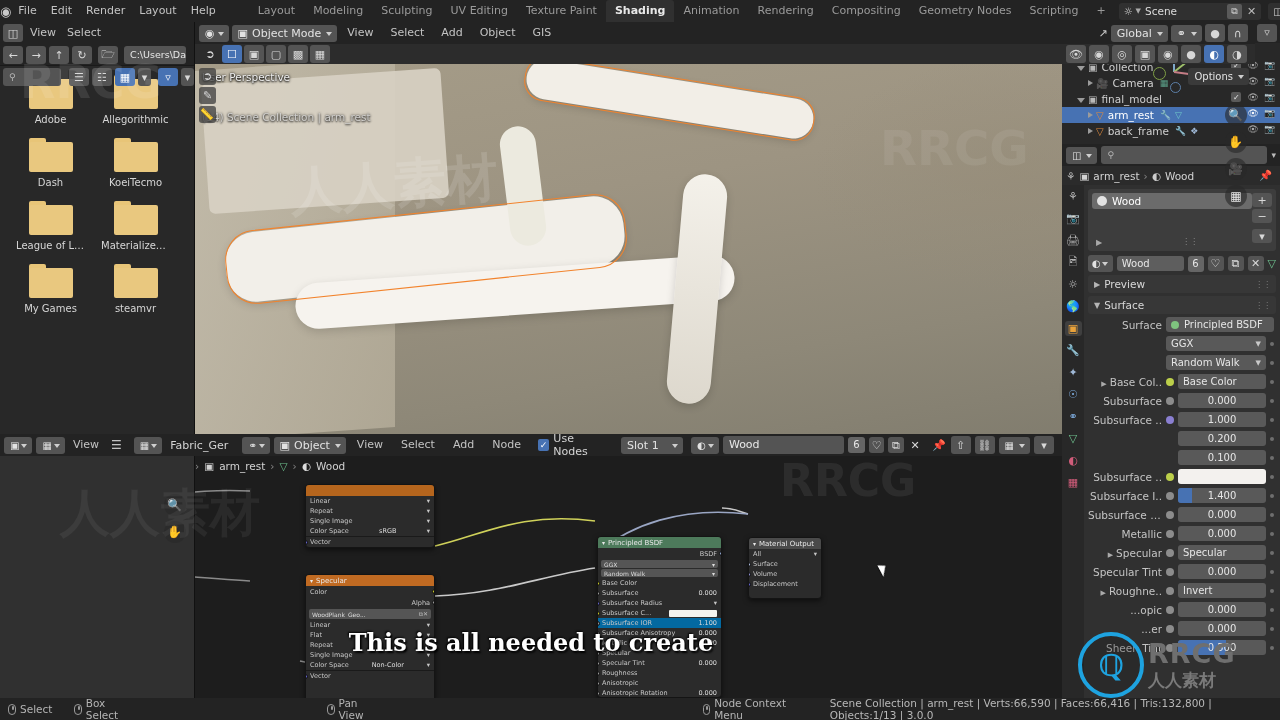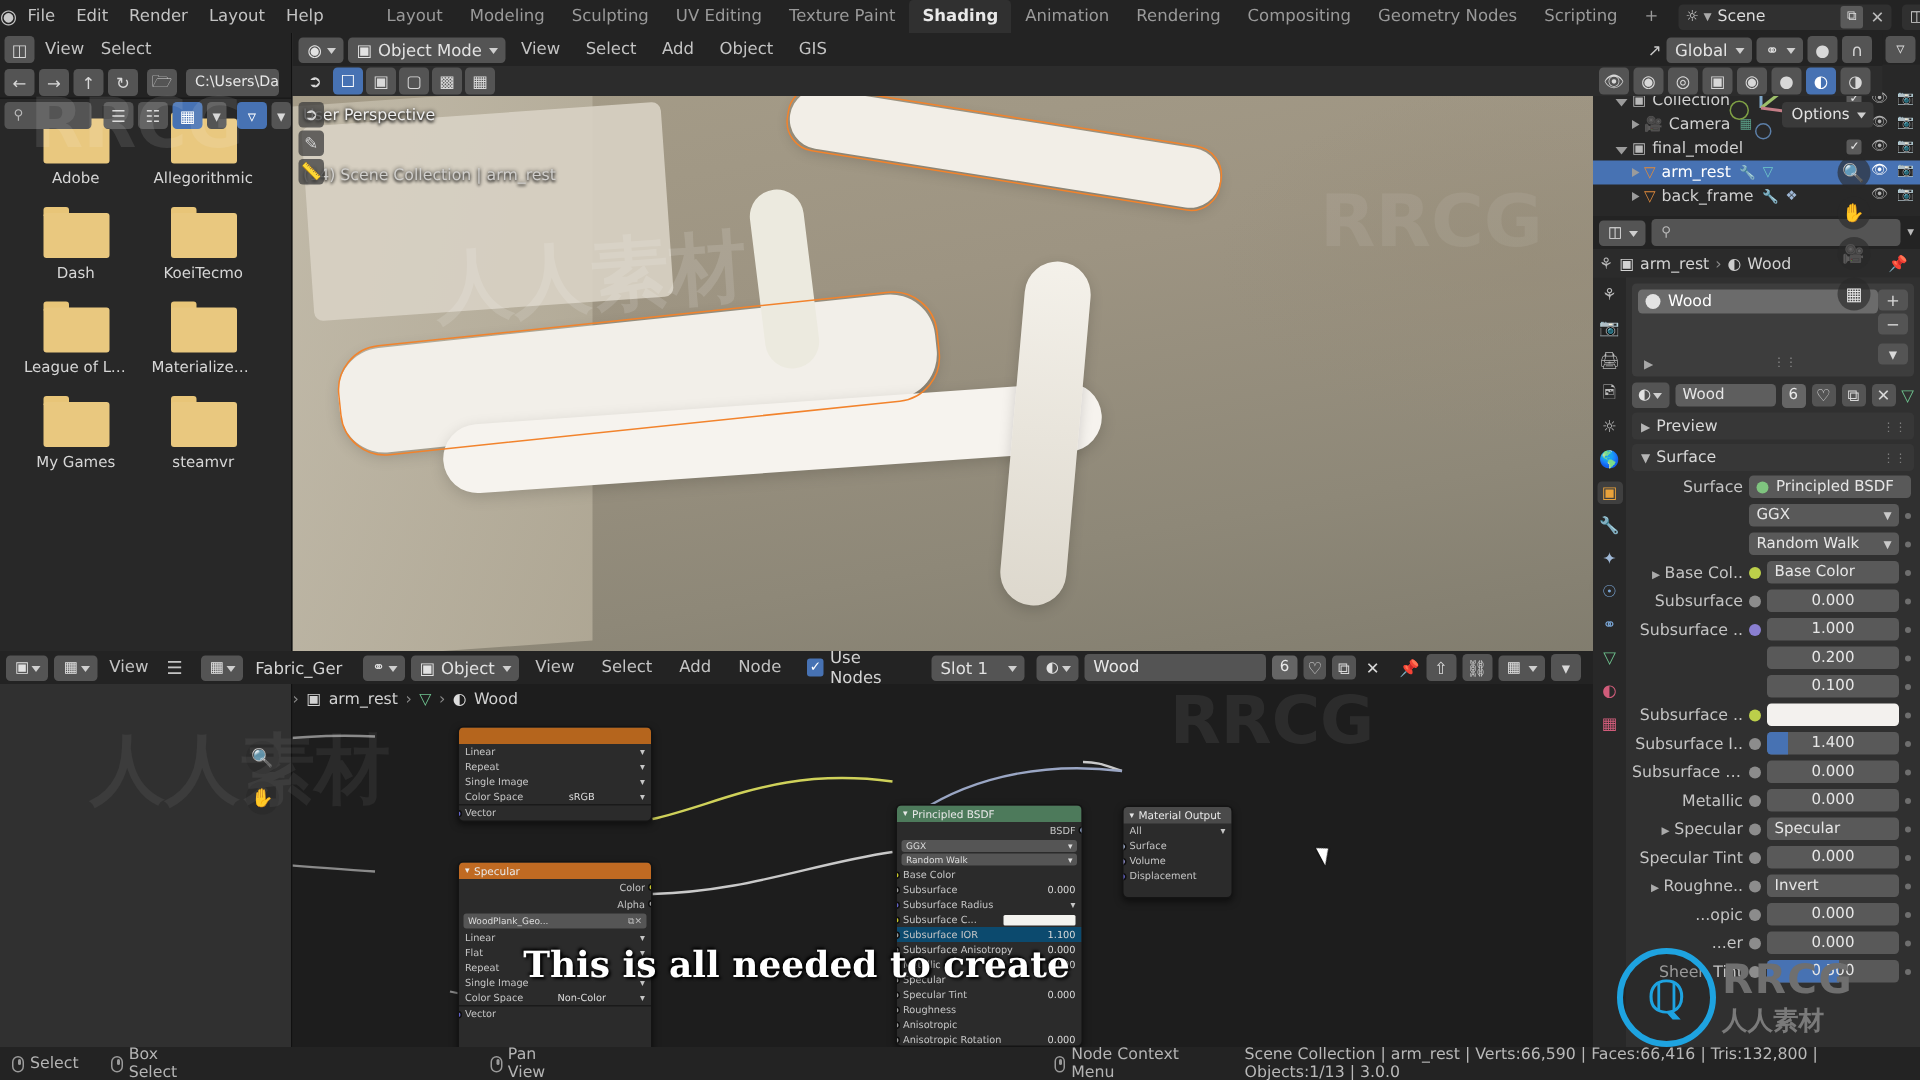--- a/index.html
+++ b/index.html
@@ -672,21 +672,21 @@
             <span class="ndot l" style="background:#6363c7;top:3px"></span>
             <span>Vector</span>
           </div>
       </div>
 
       <div class="node" style="left:305px;top:118px;width:130px;height:128px">
         <div class="nhead" style="background:#c06a22">
           <span style="font-size:6px;margin-right:3px">▾</span>
           <span>Specular</span>
         </div>
-        <div class="nrow" style="justify-content:flex-end;height:11px">
+        <div class="nrow" style="height:11px">
             <span>Color</span>
             <span class="ndot r" style="background:#c7c729"></span>
           </div>
         <div class="nrow" style="justify-content:flex-end;height:11px">
             <span>Alpha</span>
             <span class="ndot r" style="background:#9a9a9a"></span>
           </div>
         <div class="nfield" style="height:10px">
           <span style="overflow:hidden">WoodPlank_Geo...</span>
           <span style="color:#bbb">⧉✕</span>
@@ -747,21 +747,21 @@
         <div class="nrow">
             <span class="ndot l" style="background:#6363c7"></span>
             <span>Subsurface Radius</span>
             <span>▾</span>
           </div>
         <div class="nrow">
             <span class="ndot l" style="background:#c7c729"></span>
             <span>Subsurface C...</span>
             <span style="width:48px;height:7px;background:#f4f3ef;border-radius:1px"></span>
           </div>
-        <div class="nrow" style="background:#0c4a6e">
+        <div class="nrow" style="background:#0369a1">
             <span class="ndot l" style="background:#9a9a9a"></span>
             <span>Subsurface IOR</span>
             <span class="v">1.100</span>
           </div>
         <div class="nrow">
             <span class="ndot l" style="background:#9a9a9a"></span>
             <span>Subsurface Anisotropy</span>
             <span class="v">0.000</span>
           </div>
         <div class="nrow">

